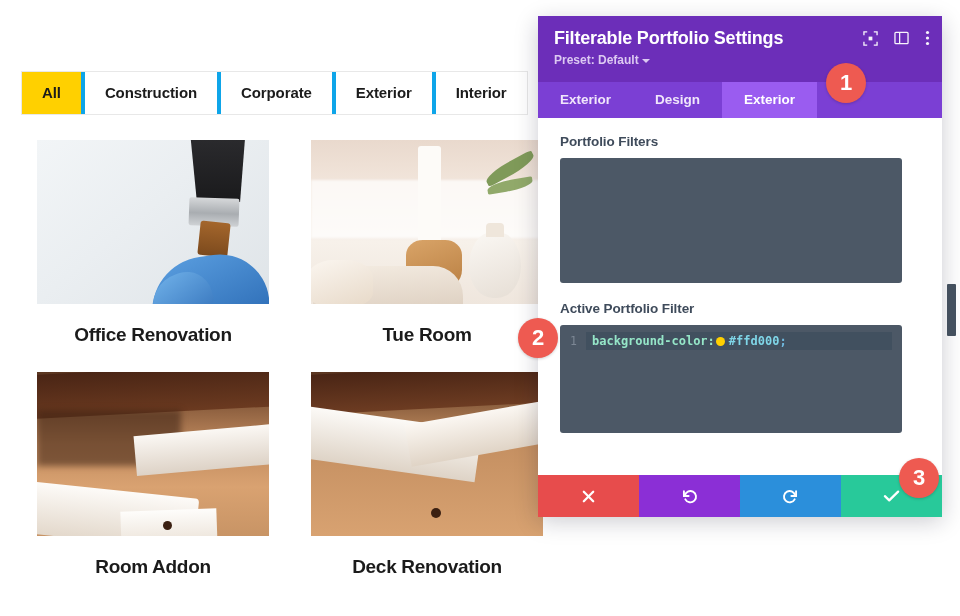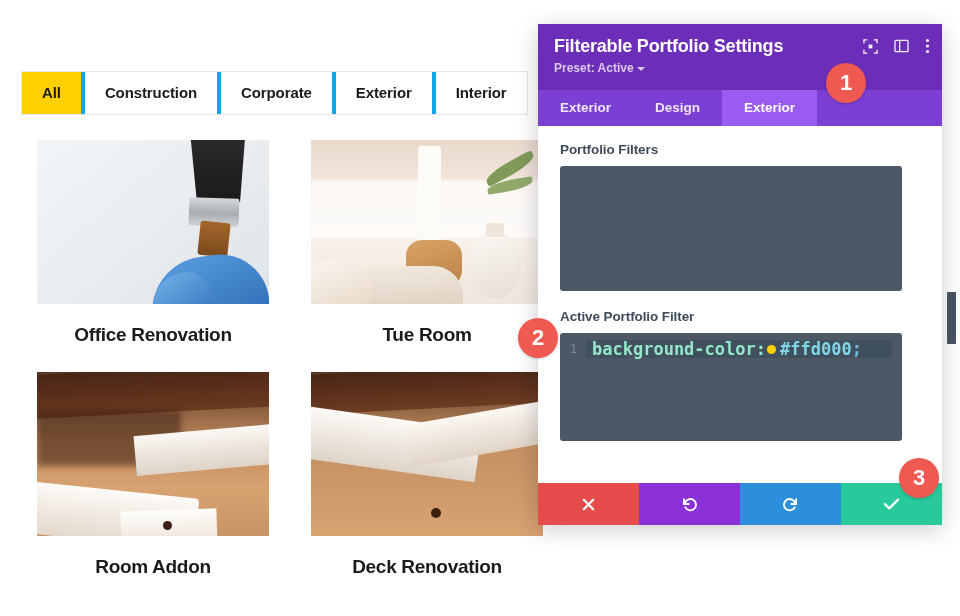--- a/index.html
+++ b/index.html
@@ -97,21 +97,21 @@
 
   
   .ph-deckren { background:linear-gradient(180deg,#5a3520 0%,#c48f61 42%,#d8a271 100%); }
   .ph-deckren .beam { position:absolute; left:-10px; top:-4px; width:120%; height:40px; background:linear-gradient(180deg,#4a2515,#6d3c22); transform:rotate(-3deg); }
   .ph-deckren .b1 { position:absolute; left:-12px; top:46px; width:180px; height:52px; background:linear-gradient(180deg,#fcfaf7,#ded3c6); transform:rotate(8deg); }
   .ph-deckren .b2 { position:absolute; right:-14px; top:40px; width:150px; height:42px; background:linear-gradient(180deg,#fbf7f2,#e0d4c6); transform:rotate(-10deg); }
   .ph-deckren .hole { position:absolute; left:120px; bottom:18px; width:10px; height:10px; background:#3b2012; border-radius:50%; }
 
   
   .modal {
-    position:absolute; left:538px; top:24px; width:404px; height:499px;
+    position:absolute; left:538px; top:16px; width:404px; height:499px;
     background:#1d4ed8; box-shadow:0 6px 22px rgba(20,20,40,.22);
     overflow:visible;
   }
   .modal-header { background:#6c2eb9; padding:12px 16px 9px 16px; position:relative; height:66px; }
   .modal-title { color:#fff; font-size:18px; font-weight:bold; letter-spacing:-0.2px; }
   .modal-preset { color:#dcc9f2; font-size:12px; font-weight:bold; margin-top:4px; }
   .caret { display:inline-block; margin-left:3px; border-left:4px solid transparent; border-right:4px solid transparent; border-top:4px solid #dcc9f2; vertical-align:middle; }
   .hdr-icons { position:absolute; right:12px; top:14px; display:flex; align-items:center; gap:16px; }
   .hdr-ico { color:#fff; opacity:.95; display:flex; align-items:center; }
 
@@ -120,21 +120,21 @@
   .tab.active { background:#9a5cf0; color:#ffffff; }
 
   .modal-body { padding:16px 22px 10px 22px; position:relative; height:357px; background:#fff; }
   .field-label { font-size:13.5px; font-weight:bold; color:#3f4b5b; margin-bottom:9px; letter-spacing:-0.1px; }
   .textarea-box { background:#4c5866; border-radius:3px; height:125px; width:342px; }
   .spacer { height:18px; }
 
   .code-box { background:#4c5866; border-radius:3px; height:108px; width:342px; position:relative; padding-top:7px; }
   .code-line { display:flex; align-items:center; height:18px; }
   .gutter { width:26px; text-align:right; padding-right:9px; color:#7d8795; font-size:11.5px; font-family:"DejaVu Sans Mono", monospace; }
-  .code-content { background:#41505f; flex:1; height:18px; display:flex; align-items:center; padding-left:6px; margin-right:10px; font-family:"DejaVu Sans Mono", monospace; font-size:17px; white-space:pre; }
+  .code-content { background:#41505f; flex:1; height:18px; display:flex; align-items:center; padding-left:6px; margin-right:10px; font-family:"DejaVu Sans Mono", monospace; font-size:12px; white-space:pre; }
   .tok-prop { color:#95e6c8; font-weight:bold; }
   .tok-val { color:#7fd6e8; font-weight:bold; }
   .tok-semi { color:#6fb8dd; font-weight:bold; }
   .swatch { display:inline-block; width:9px; height:9px; border-radius:50%; background:#ffd000; margin:0 4px 0 1px; }
 
   .modal-actions { display:flex; height:42px; }
   .act { flex:1; display:flex; align-items:center; justify-content:center; color:#fff; }
   .act-cancel { background:#e74c4c; }
   .act-undo { background:#8b2fd6; }
   .act-redo { background:#2b8fdb; }
@@ -235,21 +235,21 @@
         <div class="ptitle">Deck Renovation</div>
       </div>
     </div>
   </div>
 
   <div class="modal">
 
     <div class="modal-header">
       <div class="modal-title">Filterable Portfolio Settings</div>
       <div class="modal-preset">
-        <span>Preset: Active</span><span class="caret"></span>
+        <span>Preset: Default</span><span class="caret"></span>
       </div>
       <div class="hdr-icons">
         <span class="hdr-ico">
           <svg width="15" height="15" viewBox="0 0 16 16" fill="none" stroke="#fff" stroke-width="1.4">
             <path d="M1 4.5V1h3.5M11.5 1H15v3.5M15 11.5V15h-3.5M4.5 15H1v-3.5"></path>
             <rect x="6" y="6" width="4" height="4" fill="#fff" stroke="none"></rect>
           </svg>
         </span>
         <span class="hdr-ico">
           <svg width="15" height="14" viewBox="0 0 16 15" fill="none" stroke="#fff" stroke-width="1.4">

